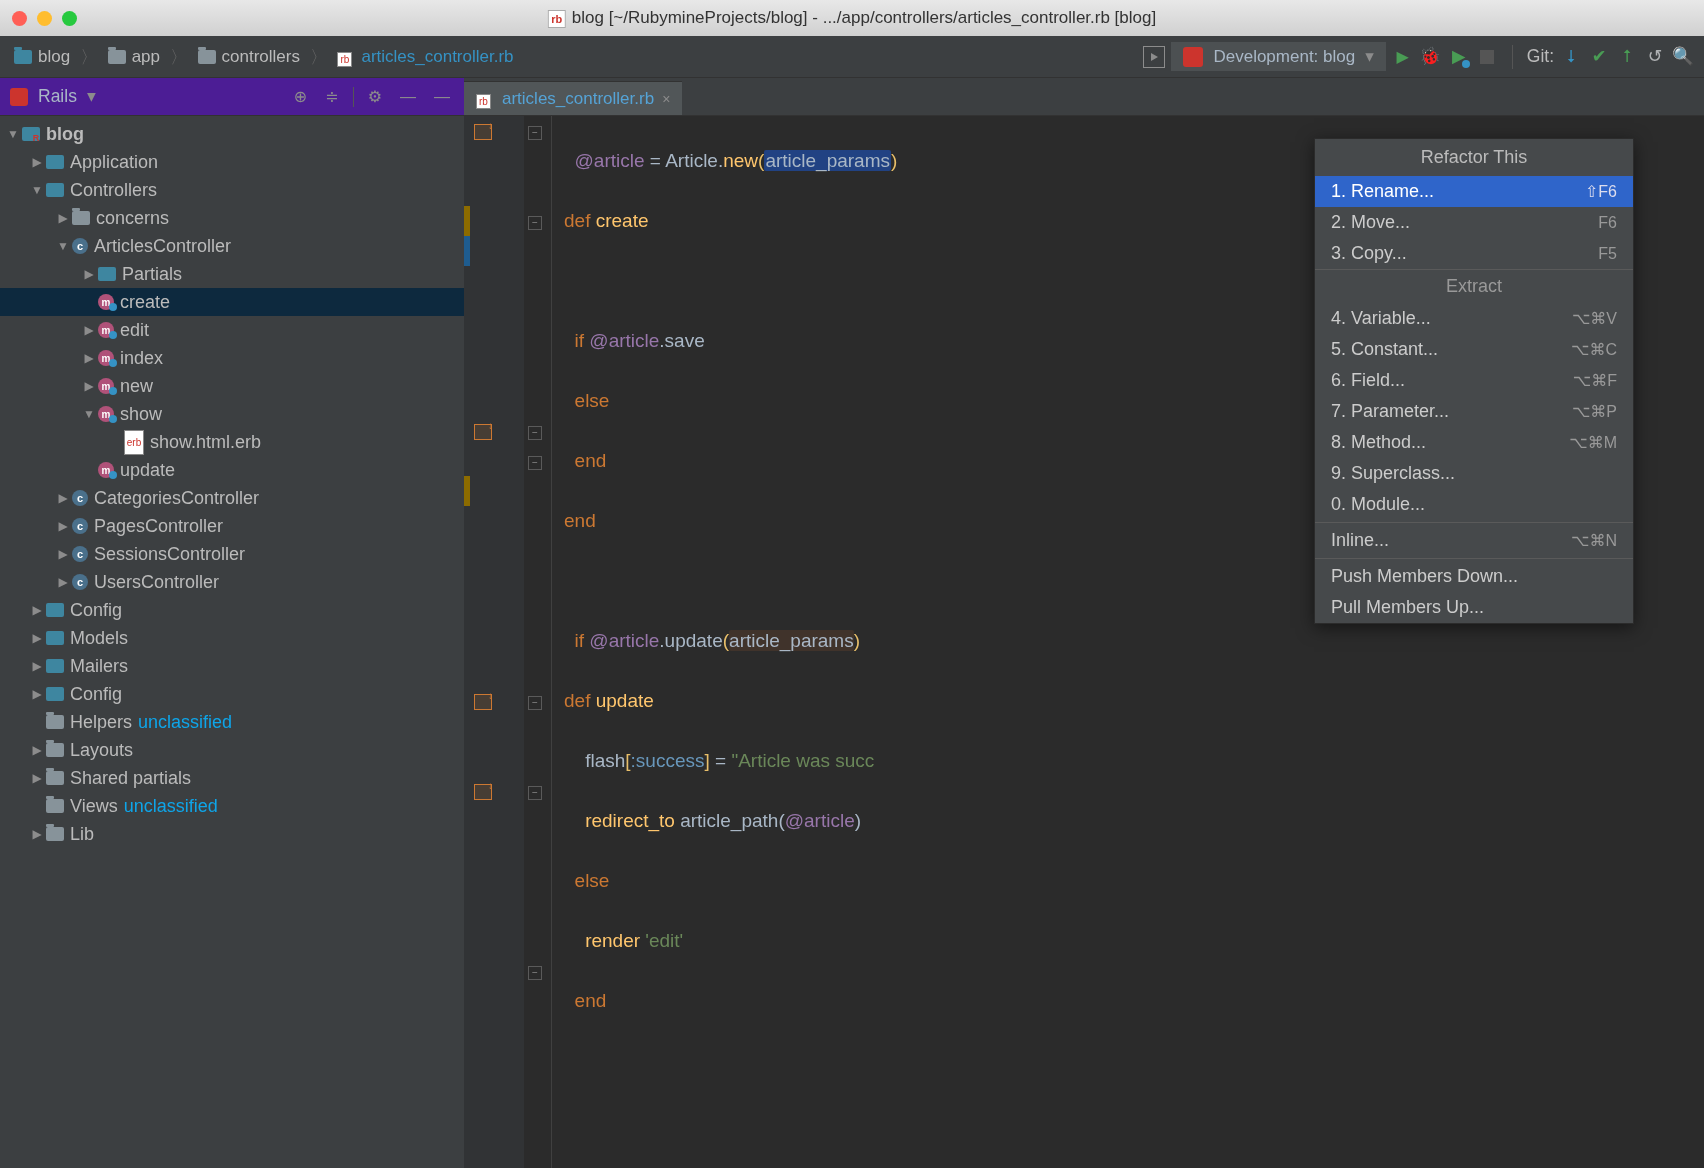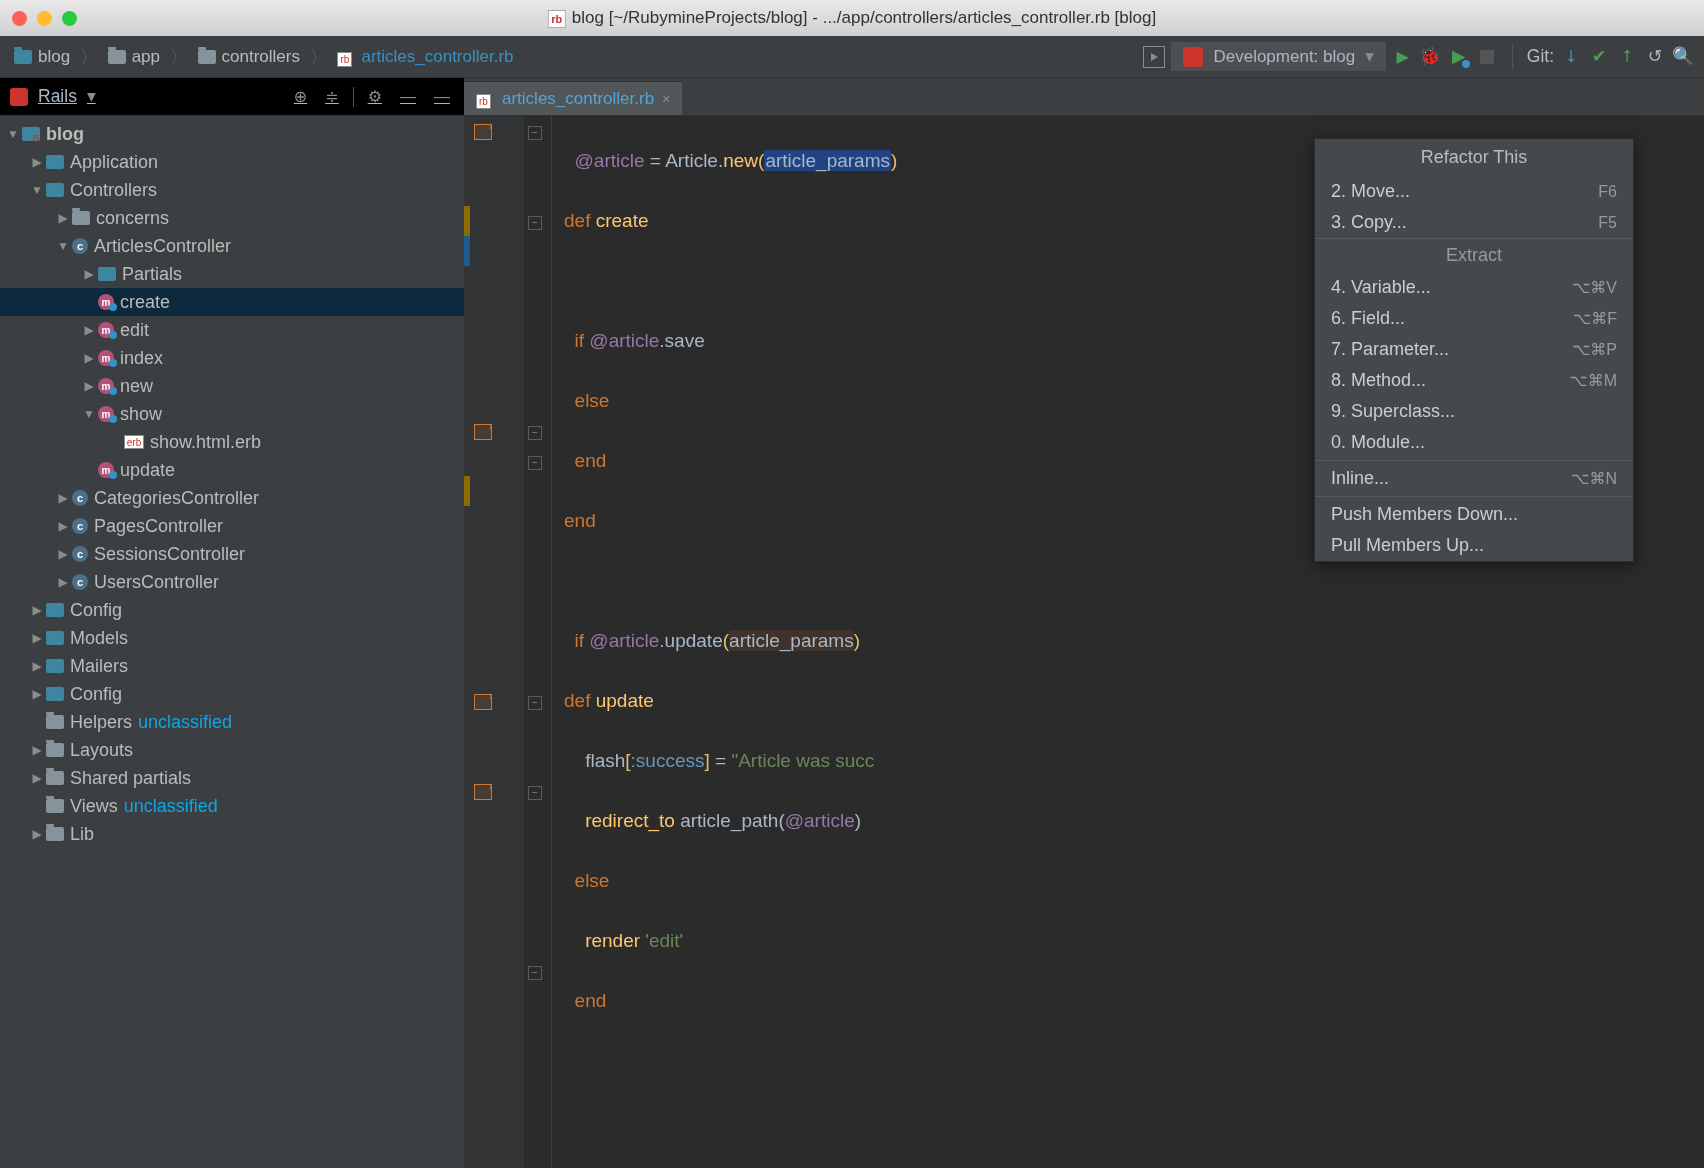--- a/index.html
+++ b/index.html
@@ -31,29 +31,29 @@
 .cov-ico { color: #499c54; position: relative; }
 .profile-dot { position: absolute; bottom: 0; right: 0; width: 8px; height: 8px; background: #3592c4; border-radius: 50%; }
 .stop-ico { width: 14px; height: 14px; background: #555; }
 .git-arrow-dn { color: #3592c4; }
 .git-check { color: #499c54; }
 .git-arrow-up { color: #499c54; }
 .undo-ico, .search-ico { color: #afb1b3; }
 
 .main { display: flex; height: calc(100% - 78px); }
 .sidebar { width: 464px; background: #3c3f41; display: flex; flex-direction: column; }
-.side-hdr { height: 38px; background: #000000; border-bottom: 1px solid #323232; display: flex; align-items: center; padding: 0 10px; gap: 10px; text-decoration: underline; }
+.side-hdr { height: 38px; background: #4c1d95; border-bottom: 1px solid #323232; display: flex; align-items: center; padding: 0 10px; gap: 10px; }
 .side-hdr-fill { flex: 1; }
 .sh-ico { color: #8c8c8c; font-size: 16px; padding: 4px; }
 .tree { flex: 1; overflow: hidden; padding: 4px 0; }
 .tree-row { display: flex; align-items: center; height: 28px; font-size: 18px; color: #bbb; white-space: nowrap; position: relative; }
 .tree-row.selected { background: #0d293e; }
 .tree-row.bold { font-weight: bold; } 
 .tree-arrow { width: 18px; text-align: center; color: #8c8c8c; font-size: 12px; user-select: none; }
-.ti { width: 20px; height: 14px; margin-right: 6px; flex-shrink: 0; display: inline-flex; align-items: center; justify-content: center; font-size: 11px; }
+.ti { width: 20px; height: 25px; margin-right: 6px; flex-shrink: 0; display: inline-flex; align-items: center; justify-content: center; font-size: 11px; }
 .ti-folder { background: #87939a; border-radius: 2px; width: 18px; height: 14px; position: relative; }
 .ti-folder::before { content: ""; position: absolute; top: -3px; left: 0; width: 8px; height: 3px; background: #87939a; border-radius: 1px; }
 .ti-module-blue { width: 18px; height: 14px; background: #3e86a0; border-radius: 2px; }
 .ti-class { width: 16px; height: 16px; border-radius: 50%; background: #4a708b; color: #fff; font-weight: bold; display: flex; align-items: center; justify-content: center; }
 .ti-method { width: 16px; height: 16px; border-radius: 50%; background: #b05279; color: #fff; font-weight: bold; display: flex; align-items: center; justify-content: center; font-size: 10px; }
 .ti-method::after { content: "m"; }
 .ti-method.dot::before { content: ""; position: absolute; width: 8px; height: 8px; background: #3592c4; border-radius: 50%; margin-left: 14px; margin-top: 10px; }
 .ti-file { font-size: 10px; color: #cc342d; background: #fff; border: 1px solid #888; padding: 0 1px; }
 .dim { color: #0ea5e9; margin-left: 6px; font-weight: normal; }
 .ti-rails-root { font-size: 9px; color: #cc342d; font-weight: bold; }
@@ -353,34 +353,42 @@
 
 
 
 
 
       </div>
     </div>
 
     <div class="ctx-menu">
       <div class="ctx-title">Refactor This</div>
+      <div class="ctx-item sel">
+          <span>1. Rename...</span>
+          <span class="ctx-sc">⇧F6</span>
+        </div>
       <div class="ctx-item">
           <span>2. Move...</span>
           <span class="ctx-sc">F6</span>
         </div>
       <div class="ctx-item">
           <span>3. Copy...</span>
           <span class="ctx-sc">F5</span>
         </div>
       <div class="ctx-group">Extract</div>
       <div class="ctx-item">
           <span>4. Variable...</span>
           <span class="ctx-sc">⌥⌘V</span>
         </div>
       <div class="ctx-item">
+          <span>5. Constant...</span>
+          <span class="ctx-sc">⌥⌘C</span>
+        </div>
+      <div class="ctx-item">
           <span>6. Field...</span>
           <span class="ctx-sc">⌥⌘F</span>
         </div>
       <div class="ctx-item">
           <span>7. Parameter...</span>
           <span class="ctx-sc">⌥⌘P</span>
         </div>
       <div class="ctx-item">
           <span>8. Method...</span>
           <span class="ctx-sc">⌥⌘M</span>

